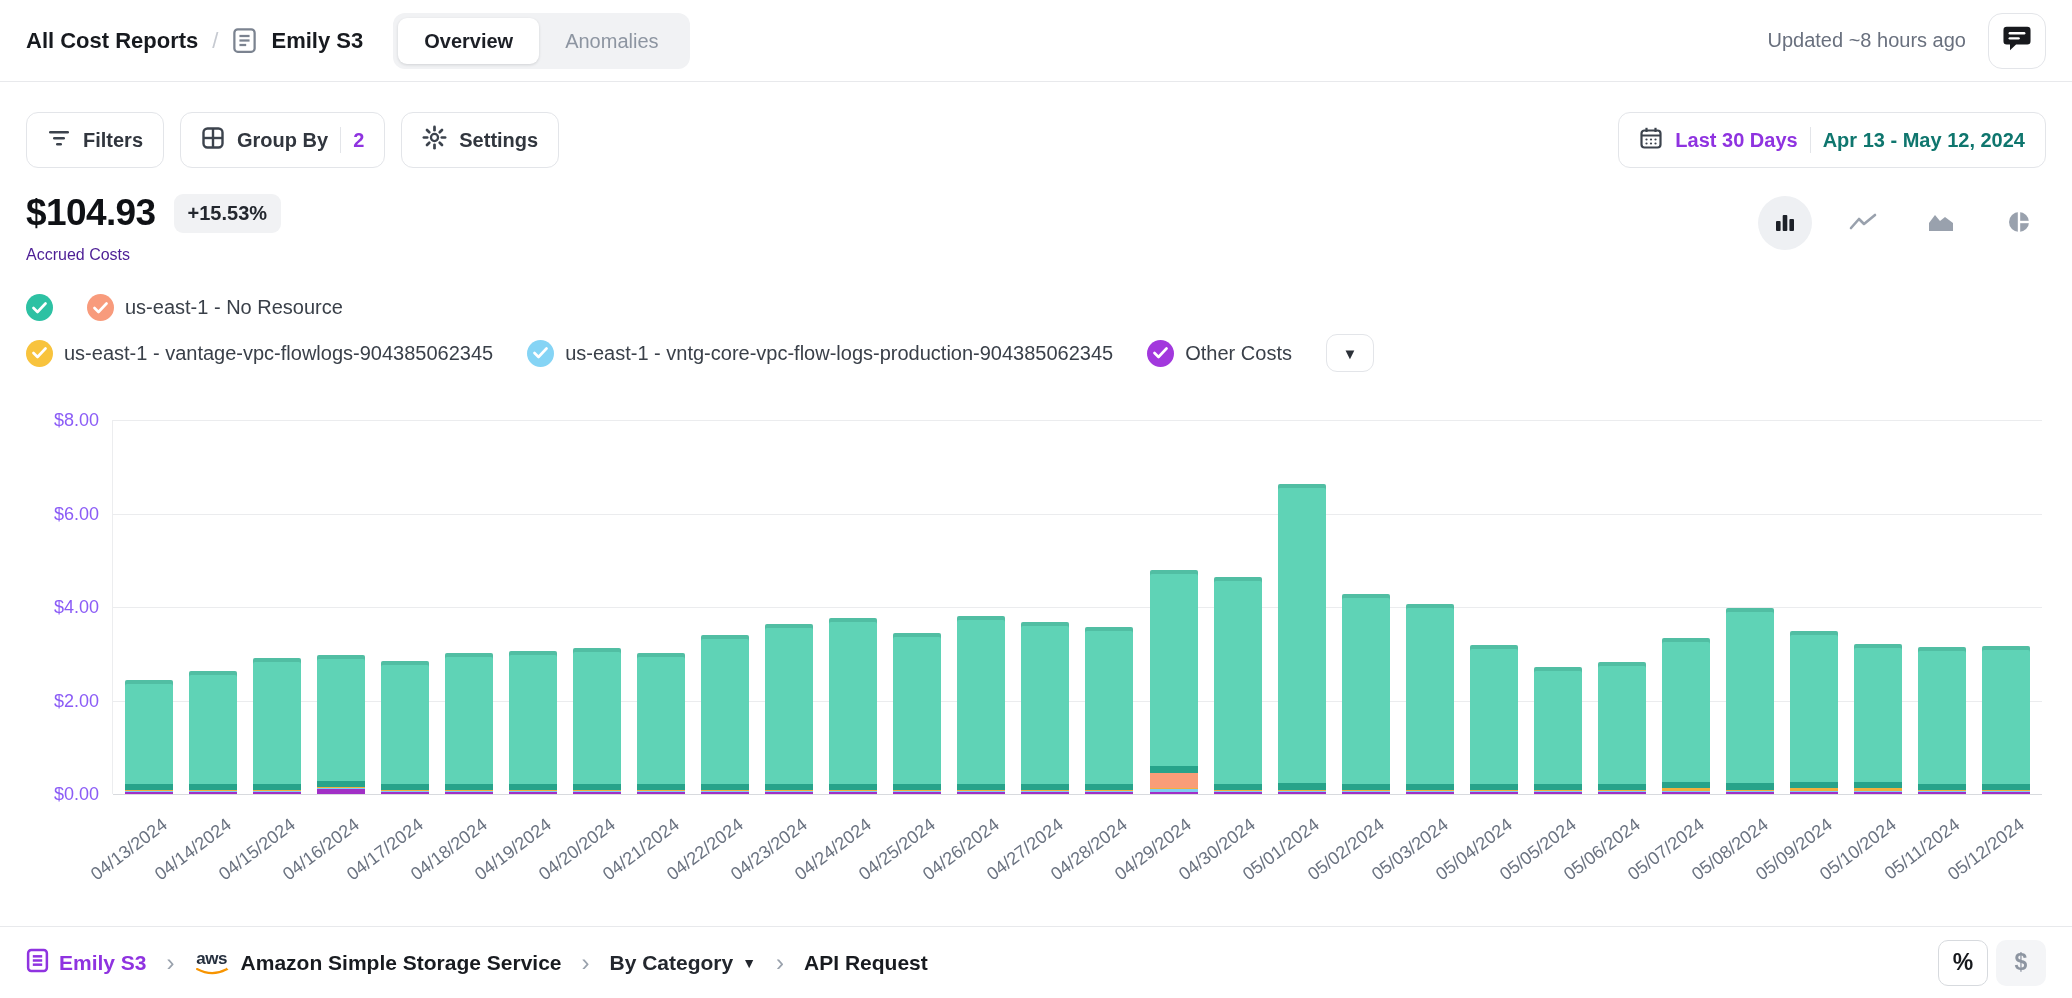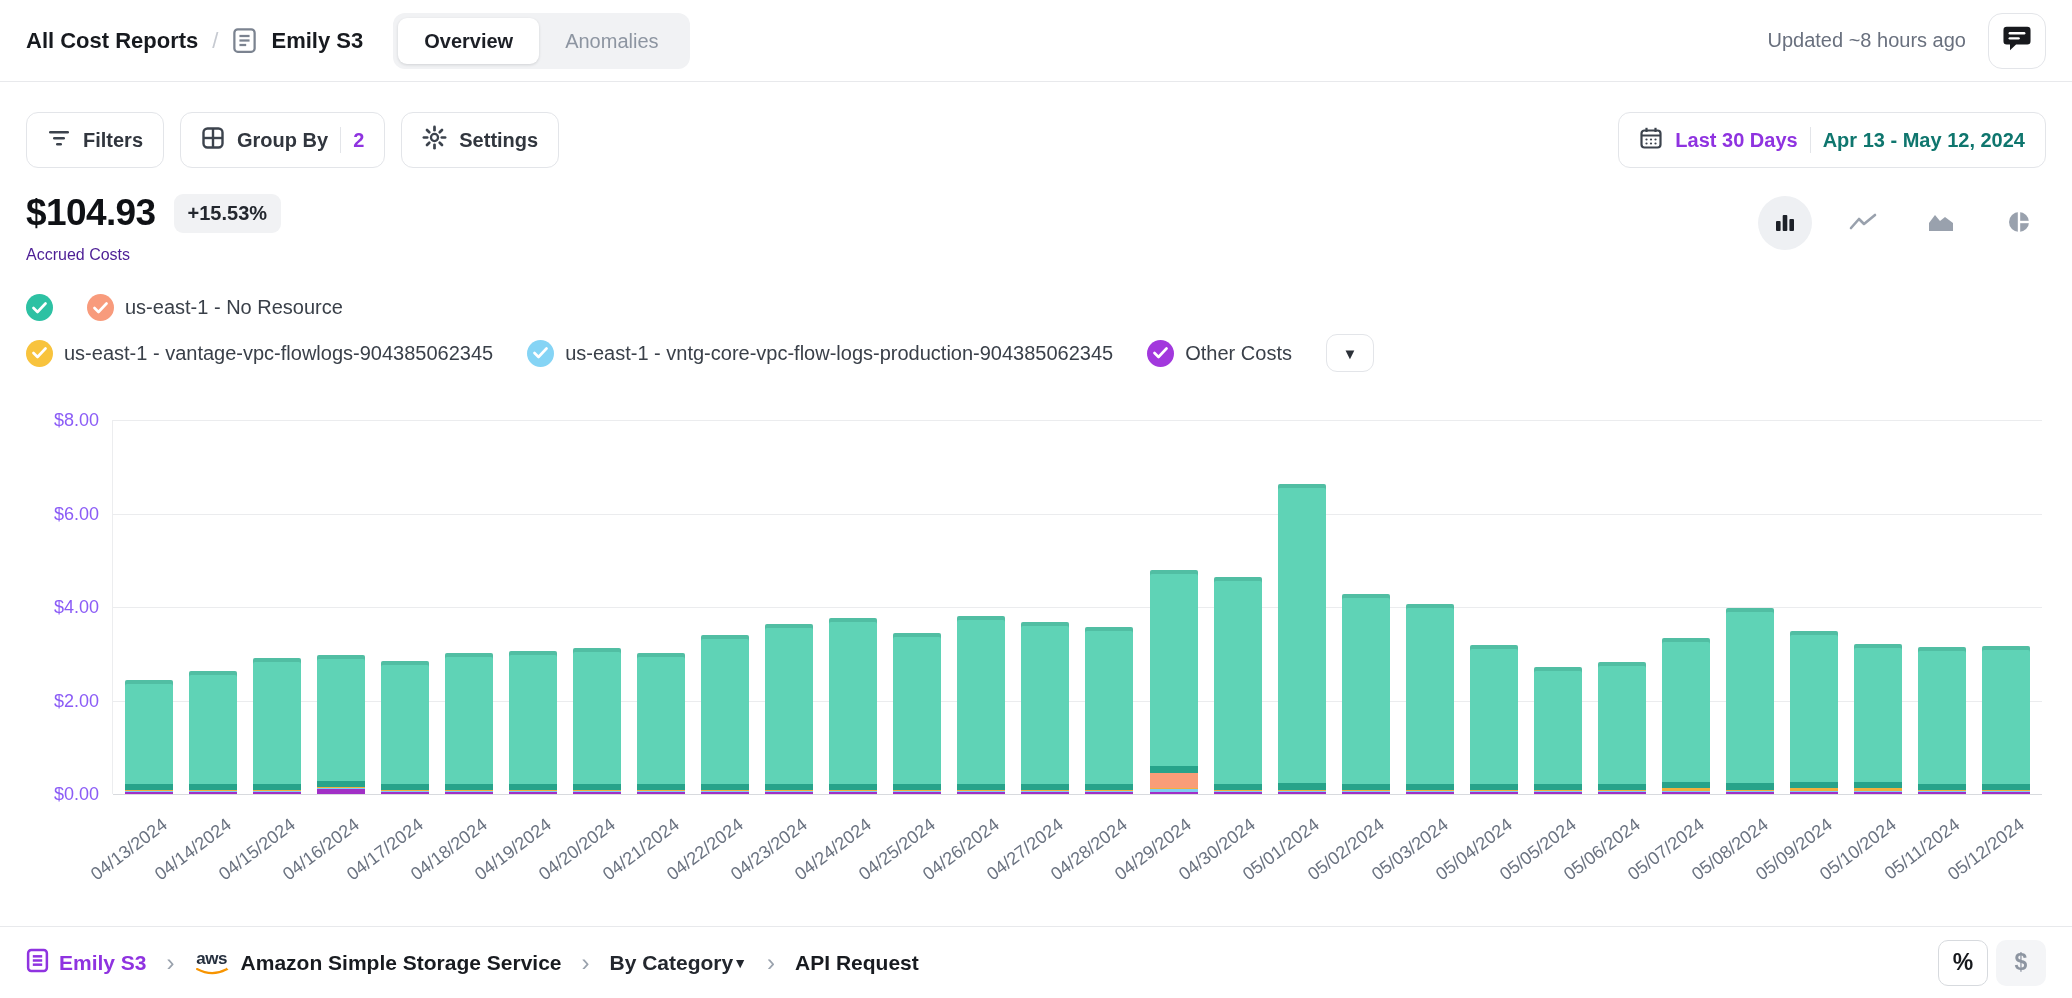--- a/index.html
+++ b/index.html
@@ -56,21 +56,21 @@
   .stack { width:100%; display:flex; flex-direction:column-reverse; }
   .seg { width:100%; }
   .seg-top { border-radius:2px 2px 0 0; box-shadow:inset 0 4px 0 rgba(23,93,76,.18); }
   .xlab { position:absolute; top:calc(100% + 18px); right:50%; margin-right:-16px; transform:rotate(-37deg); transform-origin:100% 50%; font-size:18px; color:#6a7280; white-space:nowrap; }
   
   .footer { position:absolute; left:0; right:0; bottom:0; height:72px; border-top:1px solid #e8e9ec; display:flex; align-items:center; padding:0 26px; background:#fff; }
   .fcrumb { display:flex; align-items:center; gap:20px; font-size:21px; }
   .femily { color:#8f33e0; font-weight:700; display:flex; align-items:center; gap:10px; cursor:pointer; }
   .fchev { color:#9aa2ad; font-size:24px; line-height:1; }
   .fsvc { font-weight:700; color:#181b20; display:flex; align-items:center; gap:12px; }
-  .fcat { font-weight:600; color:#23272e; display:flex; align-items:center; cursor:pointer; }
+  .fcat { font-weight:600; color:#23272e; display:flex; gap:9px; align-items:center; cursor:pointer; }
   .caret { font-size:14px; color:#23272e; }
   .footer-right { margin-left:auto; display:flex; gap:8px; align-items:center; }
   .sq { width:50px; height:46px; border-radius:10px; display:flex; align-items:center; justify-content:center; font-size:23px; cursor:pointer; }
   .sq.pct { border:1px solid #d7dade; font-weight:700; color:#17191d; background:#fff; }
   .sq.usd { background:#f4f5f7; color:#8d95a1; font-weight:600; border:none; }
   .aws-logo { display:flex; flex-direction:column; align-items:center; line-height:1; }
   .aws-logo .aws-word { font-weight:700; font-size:17px; color:#252f3e; letter-spacing:-.5px; }
 </style>
 </head>
 <body>

